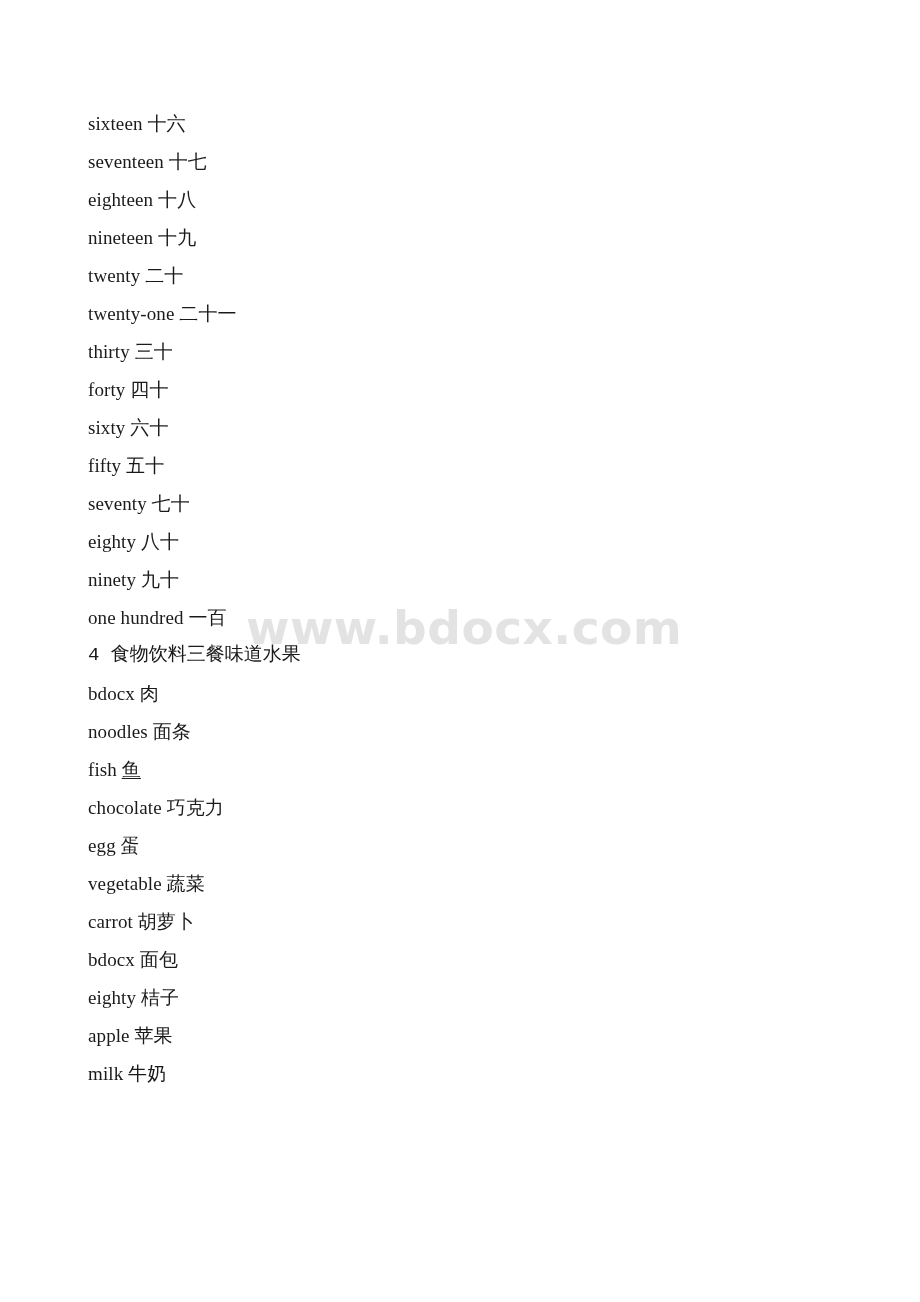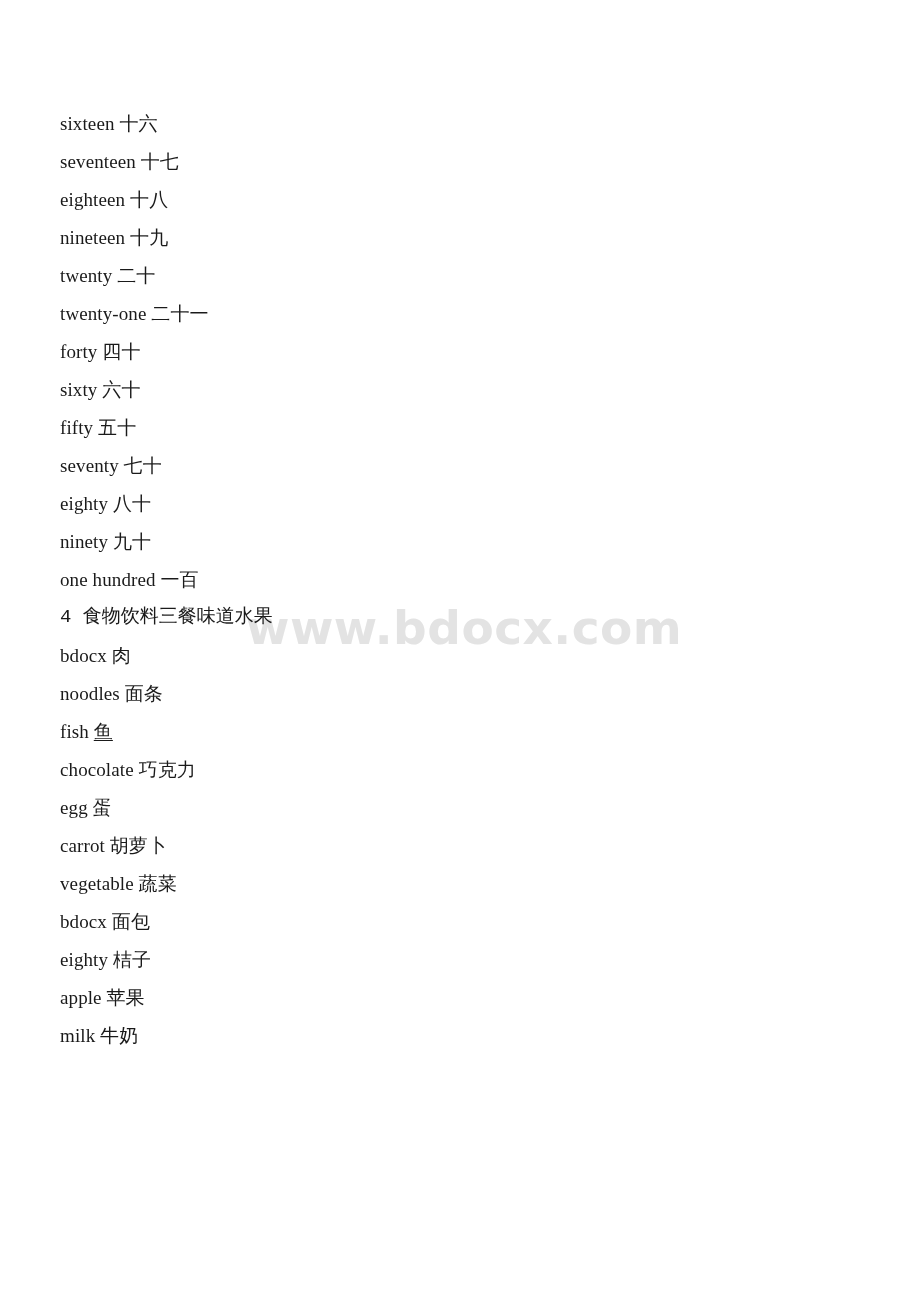--- a/index.html
+++ b/index.html
@@ -34,21 +34,21 @@
     user-select: none;
     pointer-events: none;
     z-index: 0;
     line-height: 1;
   }
   #content {
     position: absolute;
     left: 0;
     top: 0;
     width: 920px;
-    padding-left: 60px;
+    padding-left: 88px;
     padding-top: 104px;
     box-sizing: border-box;
     z-index: 1;
   }
   .line {
     height: 38px;
     line-height: 38px;
     font-size: 19px;
     white-space: nowrap;
     letter-spacing: 0.1px;
@@ -79,34 +79,35 @@
 
   <div id="watermark">www.bdocx.com</div>
 
   <div id="content">
       <div class="line"><span class="en">sixteen</span> <span class="cn">十六</span></div>
       <div class="line"><span class="en">seventeen</span> <span class="cn">十七</span></div>
       <div class="line"><span class="en">eighteen</span> <span class="cn">十八</span></div>
       <div class="line"><span class="en">nineteen</span> <span class="cn">十九</span></div>
       <div class="line"><span class="en">twenty</span> <span class="cn">二十</span></div>
       <div class="line"><span class="en">twenty-one</span> <span class="cn">二十一</span></div>
+      <div class="line"><span class="en">thirty</span> <span class="cn">三十</span></div>
       <div class="line"><span class="en">forty</span> <span class="cn">四十</span></div>
       <div class="line"><span class="en">sixty</span> <span class="cn">六十</span></div>
       <div class="line"><span class="en">fifty</span> <span class="cn">五十</span></div>
       <div class="line"><span class="en">seventy</span> <span class="cn">七十</span></div>
       <div class="line"><span class="en">eighty</span> <span class="cn">八十</span></div>
       <div class="line"><span class="en">ninety</span> <span class="cn">九十</span></div>
       <div class="line"><span class="en">one hundred</span> <span class="cn">一百</span></div>
       <div class="section-head">4 食物饮料三餐味道水果</div>
       <div class="line"><span class="en">bdocx</span> <span class="cn">肉</span></div>
       <div class="line"><span class="en">noodles</span> <span class="cn">面条</span></div>
       <div class="line underlined"><span class="en">fish</span> <span class="cn">鱼</span></div>
       <div class="line"><span class="en">chocolate</span> <span class="cn">巧克力</span></div>
       <div class="line"><span class="en">egg</span> <span class="cn">蛋</span></div>
+      <div class="line"><span class="en">vegetable</span> <span class="cn">蔬菜</span></div>
       <div class="line"><span class="en">carrot</span> <span class="cn">胡萝卜</span></div>
-      <div class="line"><span class="en">vegetable</span> <span class="cn">蔬菜</span></div>
       <div class="line"><span class="en">bdocx</span> <span class="cn">面包</span></div>
       <div class="line"><span class="en">eighty</span> <span class="cn">桔子</span></div>
       <div class="line"><span class="en">apple</span> <span class="cn">苹果</span></div>
       <div class="line"><span class="en">milk</span> <span class="cn">牛奶</span></div>
     </div>
 
 </div>
 
 </body></html>

